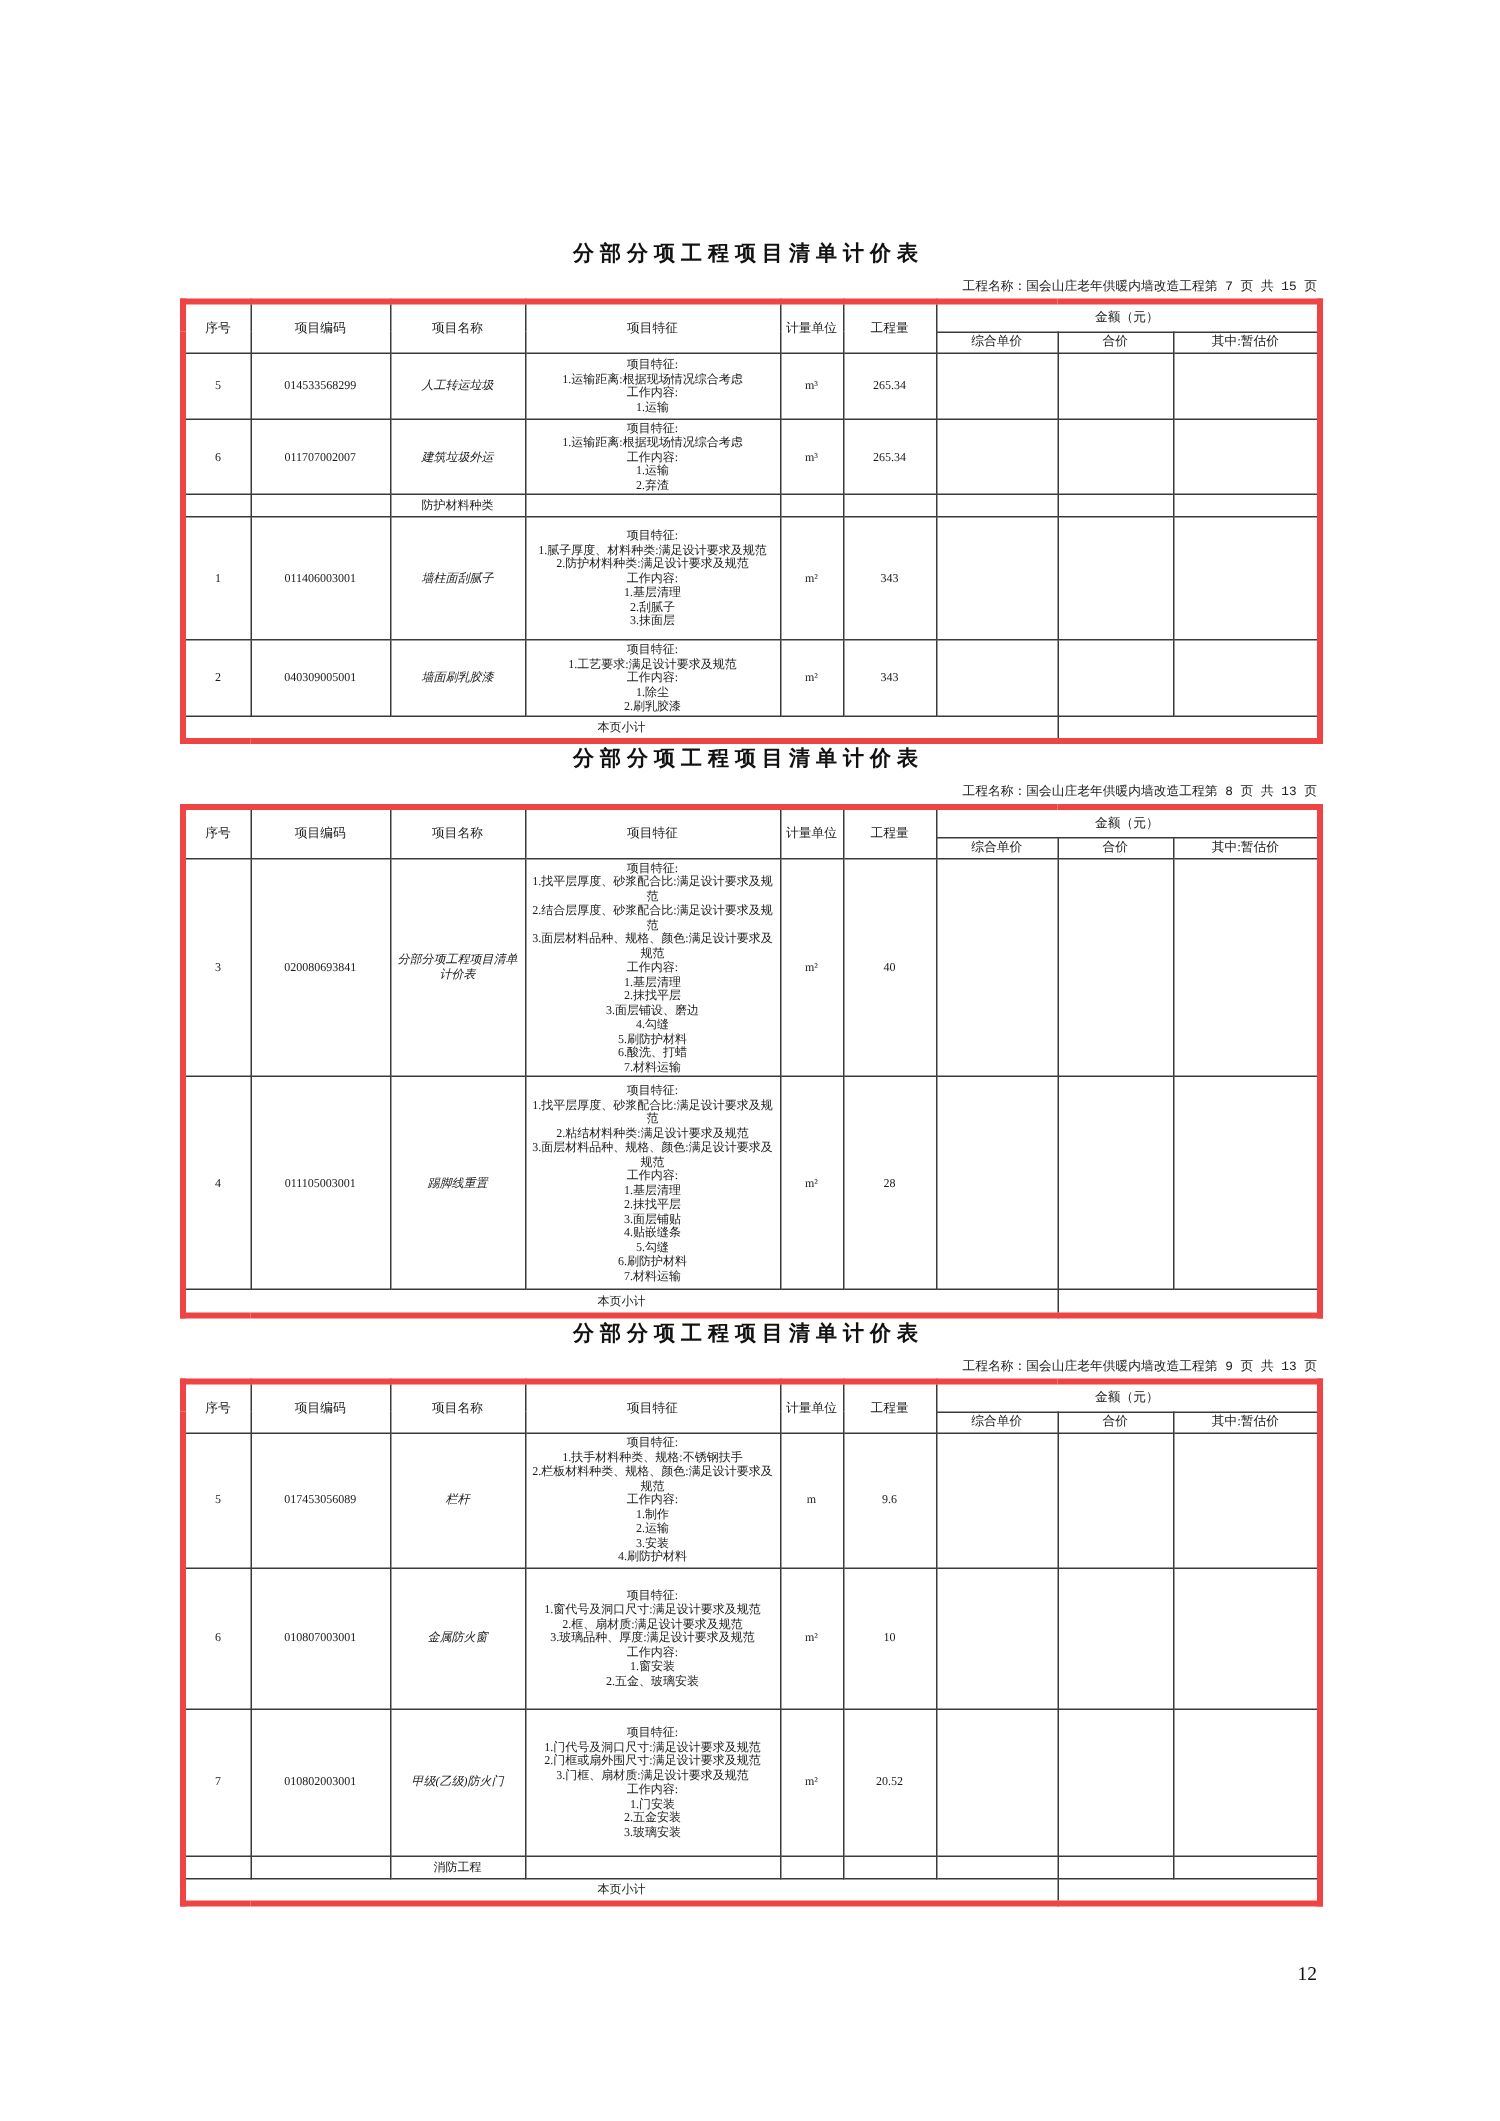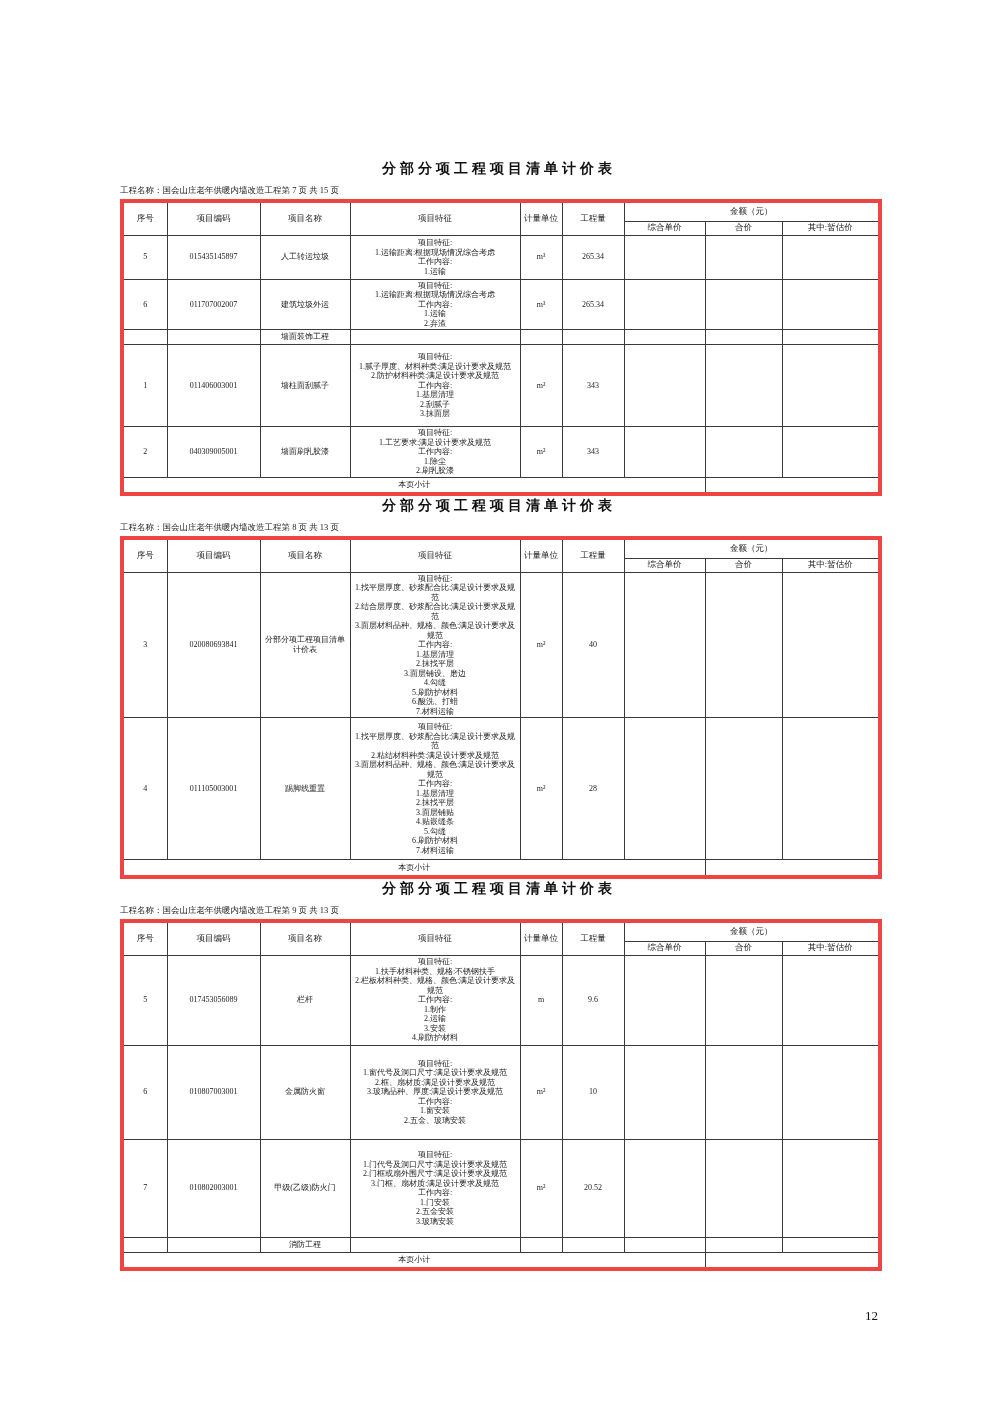--- a/index.html
+++ b/index.html
@@ -10,22 +10,22 @@
     font-family:"Liberation Serif","DejaVu Serif",serif;
     color:#1b1b1b;
   }
   .sheet-block{position:absolute;left:120px;width:758px;}
   .tbl-title{
     text-align:center;font-size:14px;font-weight:bold;
     letter-spacing:4px;margin:0 0 7px 0;color:#111;
     font-family:"Liberation Sans","DejaVu Sans",sans-serif;
   }
   .meta-row{
-    display:flex;justify-content:flex-start;align-items:flex-end;
-    font-size:8.5px;margin-bottom:2px;color:#222;
+    display:flex;justify-content:flex-end;align-items:flex-end;
+    font-size:8.5px;margin-bottom:2px;color:#222;font-family:Liberation Mono, monospace;
   }
   table.boq{
     border-collapse:collapse;table-layout:fixed;width:758px;
     border:4px solid #ef4444;
   }
   table.boq th, table.boq td{
     border:1px solid #3a3a3a;
     font-size:8px;line-height:9.5px;
     padding:1px 2px;
     color:#1b1b1b;
@@ -33,21 +33,21 @@
     text-align:center;
     vertical-align:middle;
     font-weight:normal;
   }
   table.boq thead th{font-size:8.5px;}
   td.feature{
     text-align:left;
     white-space:pre-line;
     vertical-align:middle;
   }
-  td.name-cell{text-align:left;}
+  td.name-cell{text-align:left;font-style:italic;}
   td.section-cell{text-align:left;}
   .subtotal-row td{font-size:9px;}
   .page-num{
     position:absolute;right:122px;top:1308px;
     font-size:13px;color:#111;
   }
 </style>
 </head>
 <body>
 
@@ -81,21 +81,21 @@
       </tr>
       <tr style="height:14px">
         <th>综合单价</th>
         <th>合价</th>
         <th>其中:暂估价</th>
       </tr>
     </thead>
     <tbody>
       <tr style="height:44px">
         <td>5</td>
-        <td>015435145897</td>
+        <td>014533568299</td>
         <td class="name-cell">人工转运垃圾</td>
         <td class="feature">项目特征:
 1.运输距离:根据现场情况综合考虑
 工作内容:
 1.运输</td>
         <td>m³</td>
         <td>265.34</td>
         <td></td>
         <td></td>
         <td></td>
@@ -111,21 +111,21 @@
 2.弃渣</td>
         <td>m³</td>
         <td>265.34</td>
         <td></td>
         <td></td>
         <td></td>
       </tr>
       <tr style="height:15px">
         <td></td>
         <td></td>
-        <td class="section-cell">墙面装饰工程</td>
+        <td class="section-cell">防护材料种类</td>
         <td></td>
         <td></td>
         <td></td>
         <td></td>
         <td></td>
         <td></td>
       </tr>
       <tr style="height:82px">
         <td>1</td>
         <td>011406003001</td>

